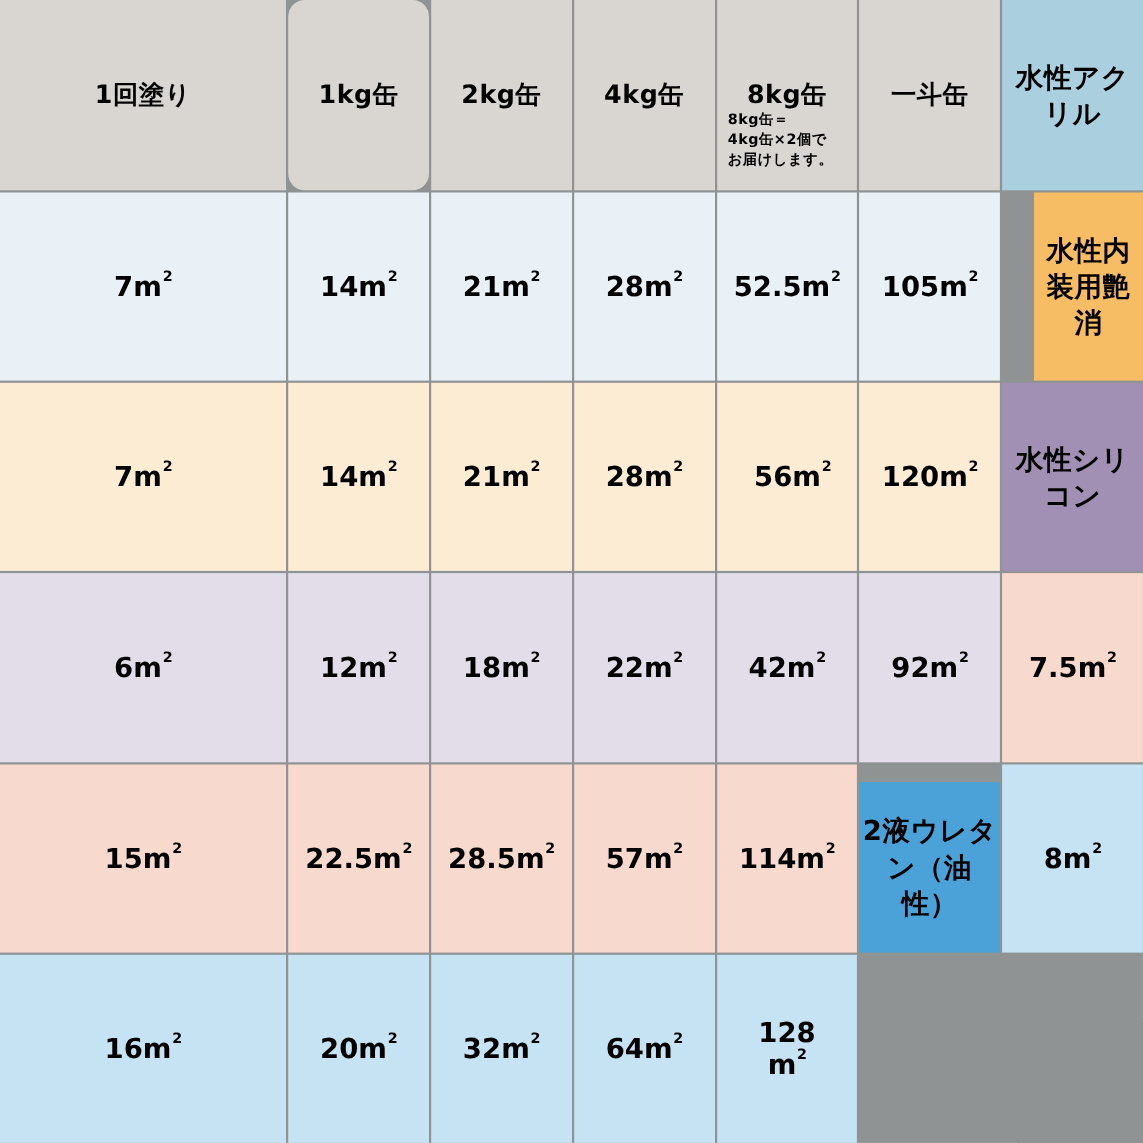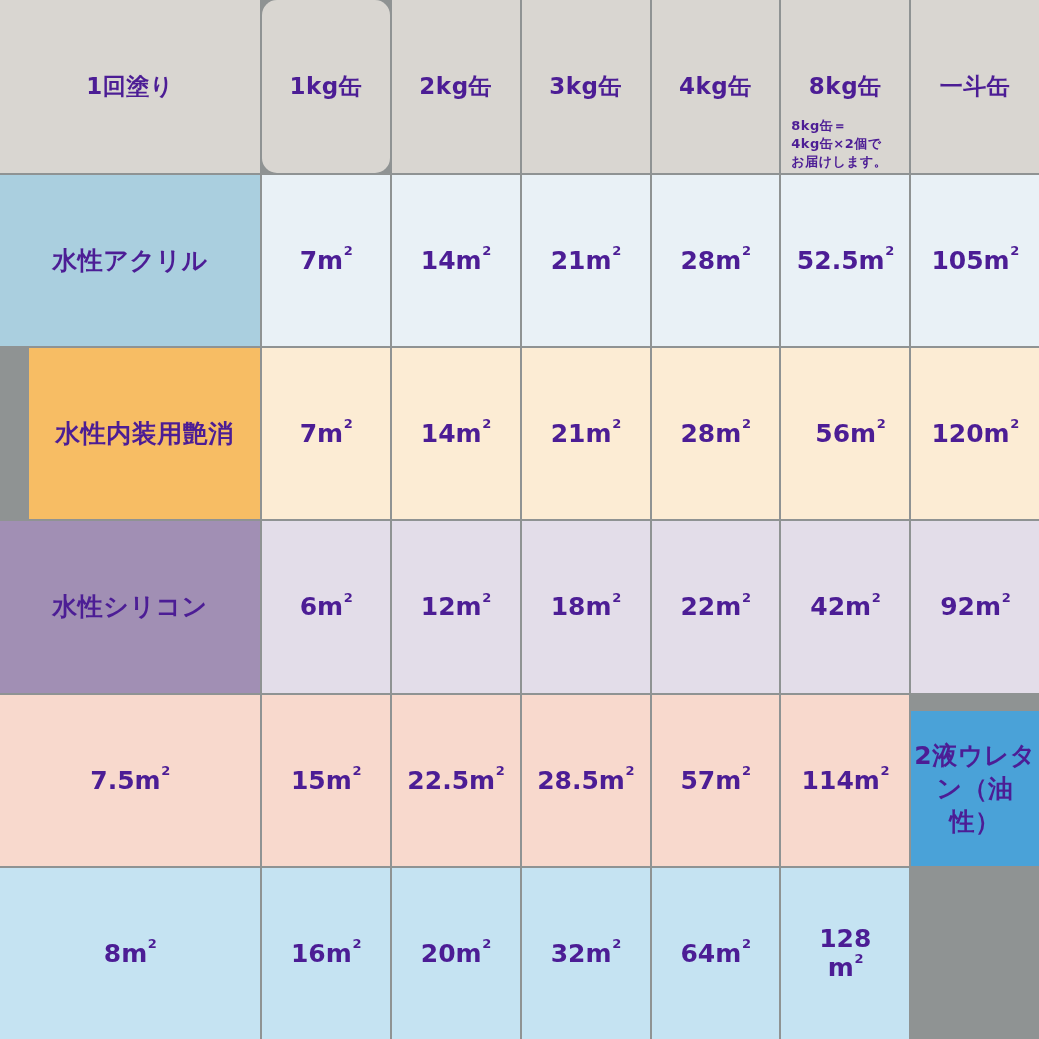--- a/index.html
+++ b/index.html
@@ -43,40 +43,37 @@
   }
   .unit sup {
     font-size: 0.52em;
     position: relative;
     top: -0.35em;
     left: 0.05em;
   }
   .note {
     position: absolute;
     left: 10px;
-    bottom: 2px;
+    bottom: 18px;
     font-size: 13px;
     line-height: 1.38;
     text-align: left;
     white-space: nowrap;
   }
 </style>
 </head>
 <body>
 
-<div id="grid" style="background: rgb(143, 147, 147); color: #4c1d95;">
+<div id="grid" style="background: rgb(143, 147, 147); color: #000000;">
     <div class="cell header-cell" style="background: rgb(217, 214, 209);">1回塗り</div>
     <div class="cell header-cell" style="background: rgb(217, 214, 209); border-radius: 15px;">
       <div class="" style="display: inline;">1kg缶</div>
     </div>
     <div class="cell header-cell" style="background: rgb(217, 214, 209);">
       <div class="" style="display: inline;">2kg缶</div>
-    </div>
-    <div class="cell header-cell" style="background: rgb(217, 214, 209);">
-      <div class="" style="display: inline;">3kg缶</div>
     </div>
     <div class="cell header-cell" style="background: rgb(217, 214, 209);">
       <div class="" style="display: inline;">4kg缶</div>
     </div>
     <div class="cell header-cell" style="background: rgb(217, 214, 209);">
       <div class="" style="display: inline;">8kg缶</div>
       <div class="note">
         <div class="">8kg缶＝</div>
         <div class="">4kg缶×2個で</div>
         <div class="">お届けします。</div>

